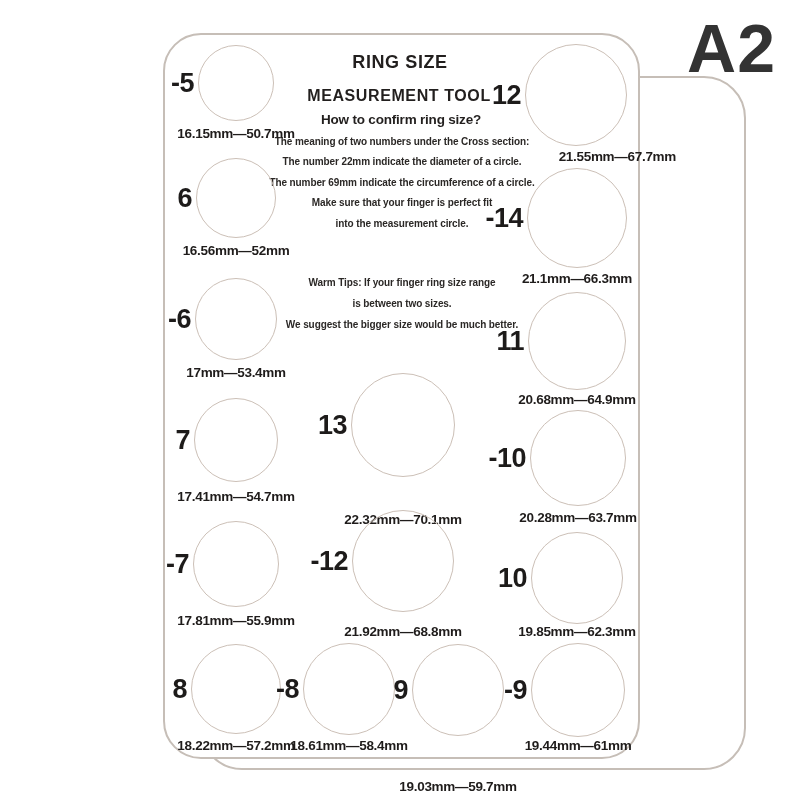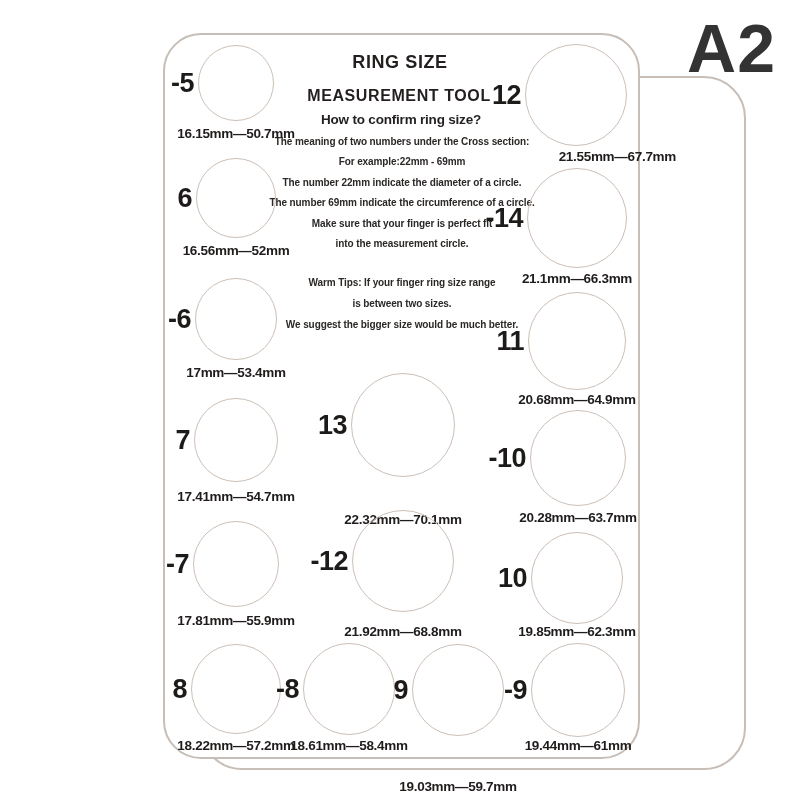--- a/index.html
+++ b/index.html
@@ -55,21 +55,20 @@
 <div class="stage">
   <div class="board-back"></div>
   <div class="board-front"></div>
 
   <div class="ctr title1">RING SIZE</div>
   <div class="ctr title2">MEASUREMENT TOOL</div>
   <div class="ctr subtitle">How to confirm ring size?</div>
 
   <div class="instructions" id="instructions">
       <div class="instr-line">The meaning of two numbers under the Cross section:</div>
-      <div class="instr-line">For example:22mm - 69mm</div>
       <div class="instr-line">The number 22mm indicate the diameter of a circle.</div>
       <div class="instr-line">The number 69mm indicate the circumference of a circle.</div>
       <div class="instr-line">Make sure that your finger is perfect fit</div>
       <div class="instr-line">into the measurement circle.</div>
     </div>
   <div class="warmtips" id="warmtips">
       <div class="instr-line">Warm Tips: If your finger ring size range</div>
       <div class="instr-line">is between two sizes.</div>
       <div class="instr-line">We suggest the bigger size would be much better.</div>
     </div>

